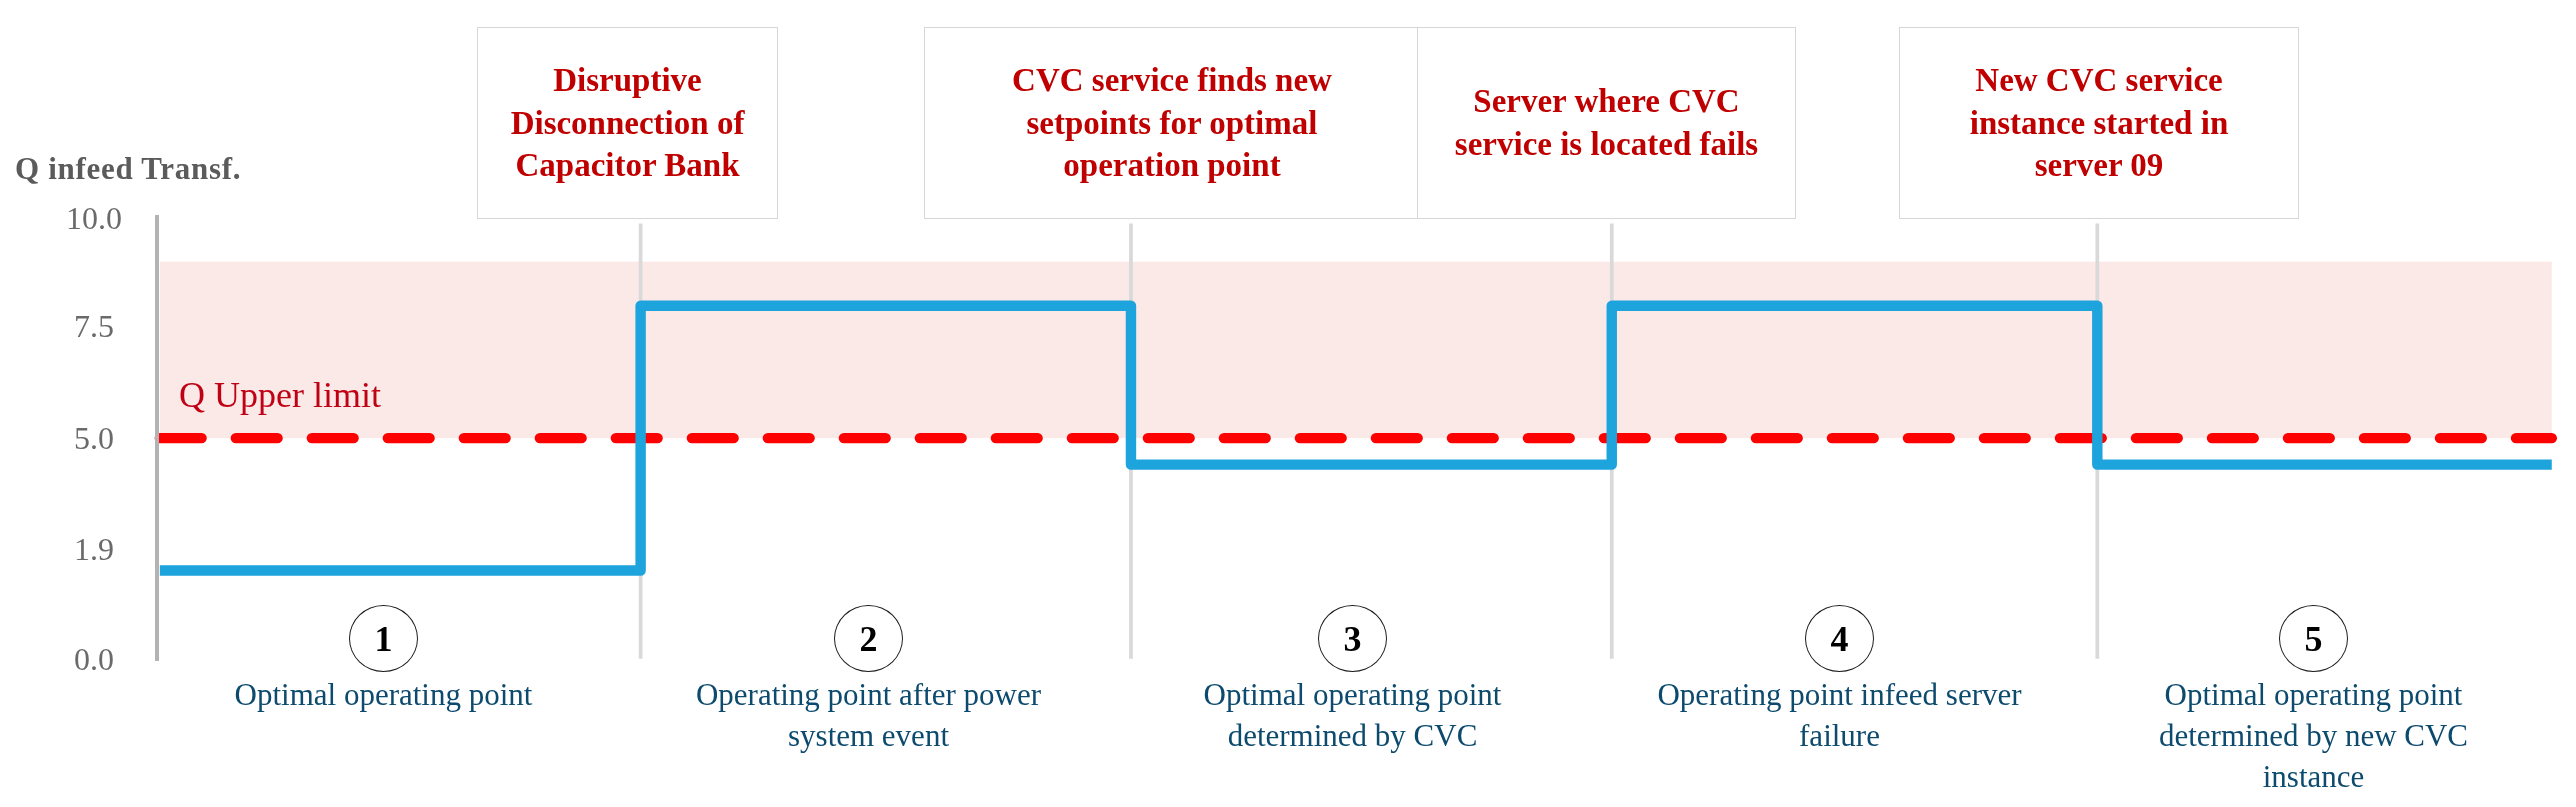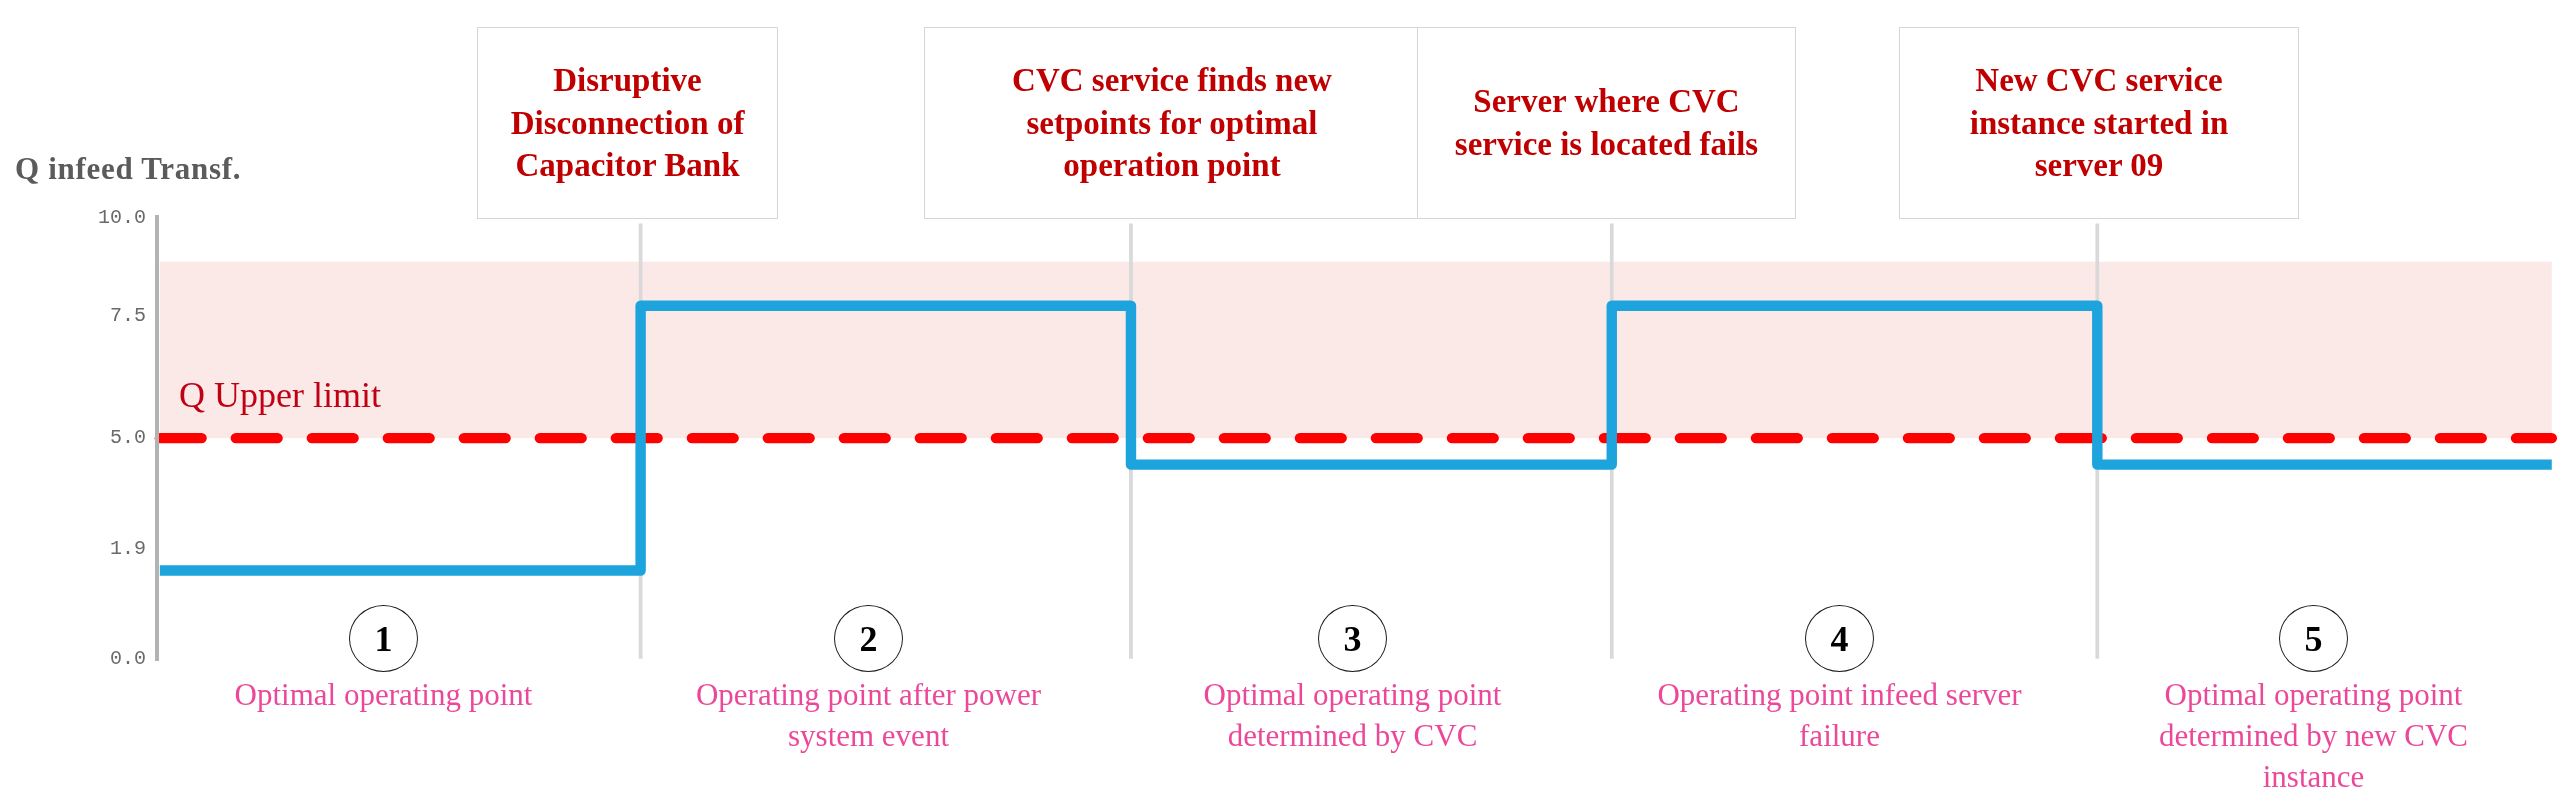--- a/index.html
+++ b/index.html
@@ -11,62 +11,62 @@
   #chart-svg{position:absolute;left:0;top:0;z-index:1;}
   .chart-title{
     left:15px;top:103px;font-size:31px;font-weight:bold;
     color:var(--axis-text);letter-spacing:0.7px;z-index:2;margin-top:48px;
   }
   .y-axis-bar{
     left:155px;top:215px;width:3.7px;height:446px;
     background:var(--axis-line);z-index:2;
   }
   .tick{
-    left:42px;width:104px;height:36px;line-height:36px;text-align:right;
-    font-size:20px;color:var(--tick-text);z-index:2;font-family:Liberation Mono, monospace;
+    left:42px;width:104px;height:36px;line-height:36px;text-align:center;
+    font-size:32px;color:var(--tick-text);z-index:2;
   }
   .limit-label{
     left:179px;top:374px;font-size:36px;color:var(--limit-text);z-index:2;font-family:Liberation Serif, serif;
   }
   .event-box{
     top:27px;height:192px;background:#ffffff;
     border:1.5px solid var(--box-border);box-sizing:border-box;
     display:flex;align-items:center;justify-content:center;
     text-align:center;color:var(--annotation-text);
     font-weight:bold;font-size:33px;line-height:1.3;
     white-space:pre-line;z-index:3;
   }
   .phase-circle{
     top:605px;width:69px;height:67px;border:1.5px solid #1c1c1c;
     border-radius:50%;background:#ffffff;box-sizing:border-box;
     display:flex;align-items:center;justify-content:center;
     font-size:36px;font-weight:bold;color:#000000;z-index:3;
   }
   .phase-caption{
     top:675px;width:477px;text-align:center;font-size:31px;line-height:1.32;
-    color:#ec4899;white-space:pre-line;z-index:3;
+    color:#0c4a6e;white-space:pre-line;z-index:3;
   }
 </style>
 </head>
 <body style="--step-line: #1EA4DD; --limit-line: #FF0000; --limit-band: #FBE9E7; --annotation-text: #C00000; --limit-text: #C00014; --axis-text: #5B5B5B; --tick-text: #6A6A6A; --axis-line: #B3B3B3; --event-line: #D9D9D9; --box-border: #D6D6D6;">
 
 <svg id="chart-svg" width="2576" height="807" viewBox="0 0 3456 1083">
     <rect x="214" y="351.19999999999993" width="3210" height="236.80000000000007" fill="#FBE9E7"></rect>
     <line x1="859.21" x2="859.21" y1="300" y2="884" stroke="#D9D9D9" stroke-width="5"></line>
     <line x1="1517.26" x2="1517.26" y1="300" y2="884" stroke="#D9D9D9" stroke-width="5"></line>
     <line x1="2162.4700000000003" x2="2162.4700000000003" y1="300" y2="884" stroke="#D9D9D9" stroke-width="5"></line>
     <line x1="2814.1000000000004" x2="2814.1000000000004" y1="300" y2="884" stroke="#D9D9D9" stroke-width="5"></line>
     <line x1="214" x2="3424" y1="588" y2="588" stroke="#FF0000" stroke-width="14" stroke-dasharray="56 46" stroke-linecap="round"></line>
     <path d="M214 765.6 H859.21 V410.4 H1517.26 V623.52 H2162.4700000000003 V410.4 H2814.1000000000004 V623.52 H3424" fill="none" stroke="#1EA4DD" stroke-width="14" stroke-linejoin="round"></path>
   </svg>
 
 <div class="abs chart-title">Q infeed Transf.</div>
 <div class="abs y-axis-bar"></div>
 <div class="abs tick" style="top:200px">10.0</div>
-<div class="abs tick" style="top:298px">7.5</div>
+<div class="abs tick" style="top:308px">7.5</div>
 <div class="abs tick" style="top:420px">5.0</div>
 <div class="abs tick" style="top:531px">1.9</div>
 <div class="abs tick" style="top:641px">0.0</div>
 
 <div class="abs limit-label">Q Upper limit</div>
 
 <div class="abs event-box" style="left:477px;width:301px">Disruptive
 Disconnection of
 Capacitor Bank</div>
 <div class="abs event-box" style="left:924px;width:496px">CVC service finds new

